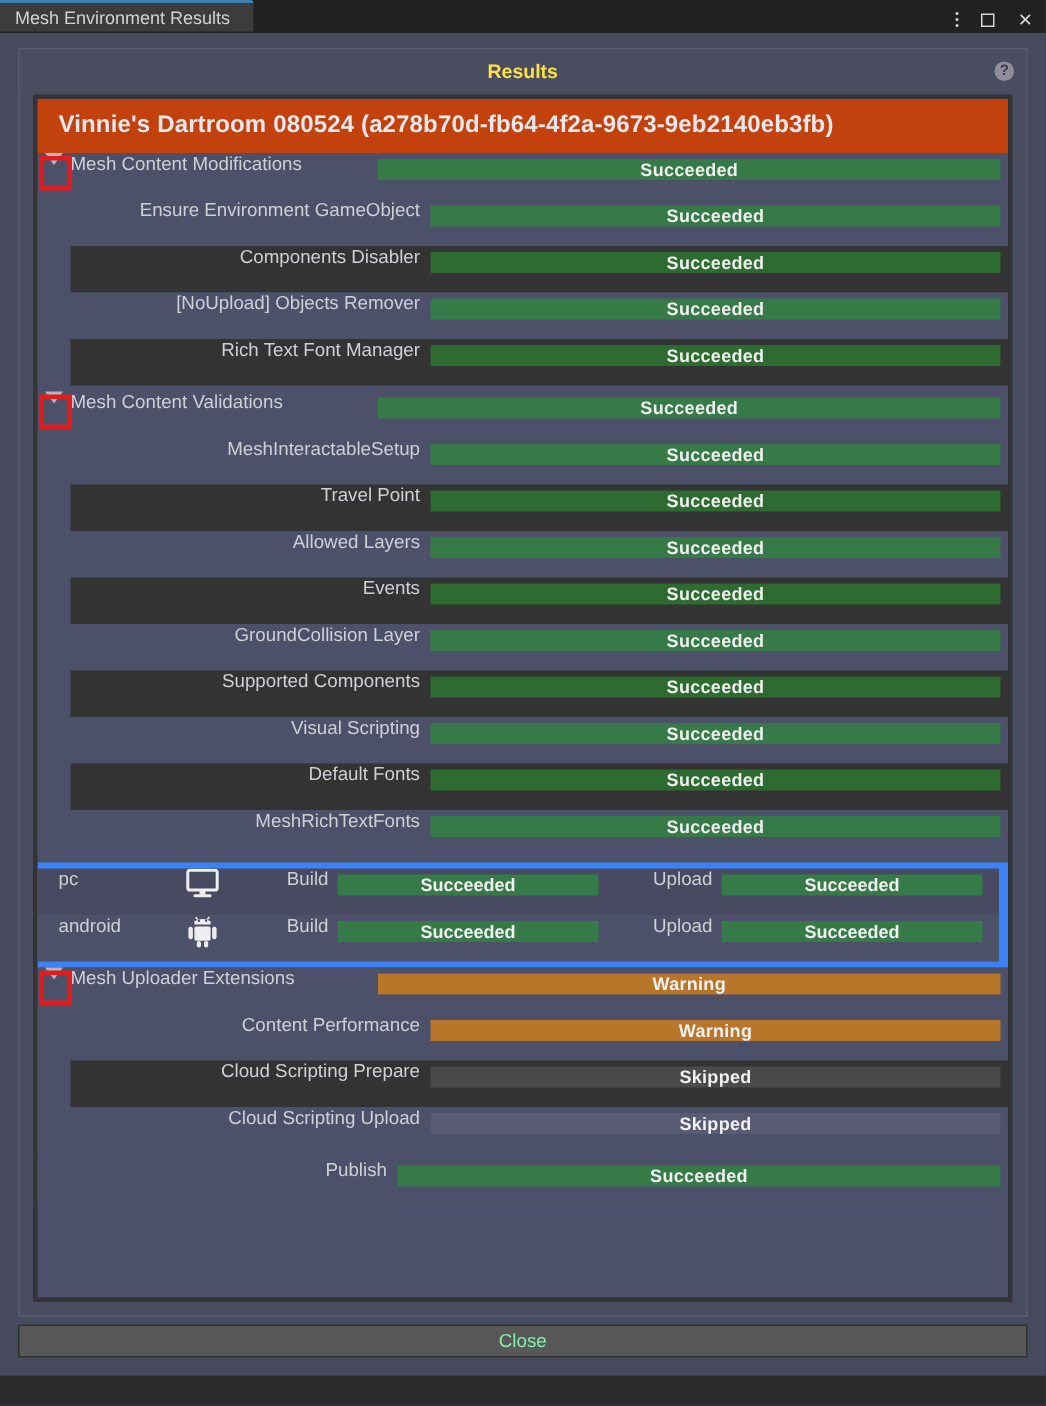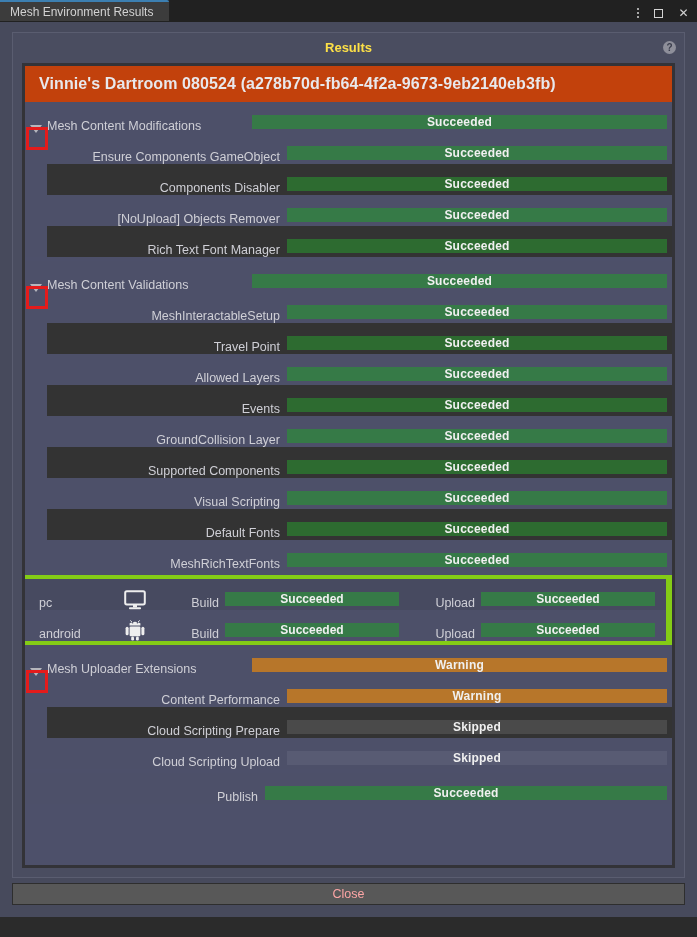--- a/index.html
+++ b/index.html
@@ -147,21 +147,21 @@
     font-size: 16px;
     color: #e8e8ec;
     padding: 9px 0 9px 14px;
     background: #c2410c;
     letter-spacing: 0.1px;
   }
 
   
   .row {
     display: flex;
-    align-items: flex-end;
+    align-items: flex-start;
     height: 31px;
     box-sizing: border-box;
   }
   .row.alt-a { background: #4d5069; }
   .row.alt-b { background: #333333; }
   .row.hdr   { background: #4d5069; }
   .row.plain { background: #4d5069; }
 
   .group { background: #4d5069; }
   .group.indent { padding-left: 22px; }
@@ -266,41 +266,41 @@
     font-weight: bold;
     font-size: 12px;
     color: #f0f0f0;
     background: #367a47;
   }
   .spacer-sm { flex: 0 0 16px; }
 
   .plat-row-pc { background: #474a60; }
   .plat-row-android { background: #4d5069; }
   .plat-block {
-    background: #84cc16;
+    background: #3b82f6;
     padding: 4px 6px 4px 0;
   }
 
   
   .publish-row .lbl { width: 240px; flex: 0 0 240px; }
 
   
   .close-wrap {
     position: absolute;
     left: 12px; right: 12px;
     bottom: 12px;
     height: 22px;
   }
   .close-btn {
     width: 100%;
     height: 22px;
     background: #585858;
     border: 1px solid #2e2e2e;
     box-sizing: border-box;
-    color: #fca5a5;
+    color: #86efac;
     font-size: 12.5px;
     font-family: "Liberation Sans", sans-serif;
     display: flex;
     align-items: center;
     justify-content: center;
     cursor: default;
   }
   .gap4 { height: 4px; }
 </style>
 </head>
@@ -344,21 +344,21 @@
             <div class="foldout">
               <div class="tri"></div>
               <div class="hl-box"></div>
             </div>
             <div class="lbl hdr-lbl">Mesh Content Modifications</div>
             <div class="bar s-succeeded-light">Succeeded</div>
           </div>
 
           <div class="group indent">
             <div class="row alt-a">
-              <div class="lbl child-lbl">Ensure Components GameObject</div>
+              <div class="lbl child-lbl">Ensure Environment GameObject</div>
               <div class="bar s-succeeded-light">Succeeded</div>
             </div>
             <div class="row alt-b">
               <div class="lbl child-lbl">Components Disabler</div>
               <div class="bar s-succeeded-dark">Succeeded</div>
             </div>
             <div class="row alt-a">
               <div class="lbl child-lbl">[NoUpload] Objects Remover</div>
               <div class="bar s-succeeded-light">Succeeded</div>
             </div>

